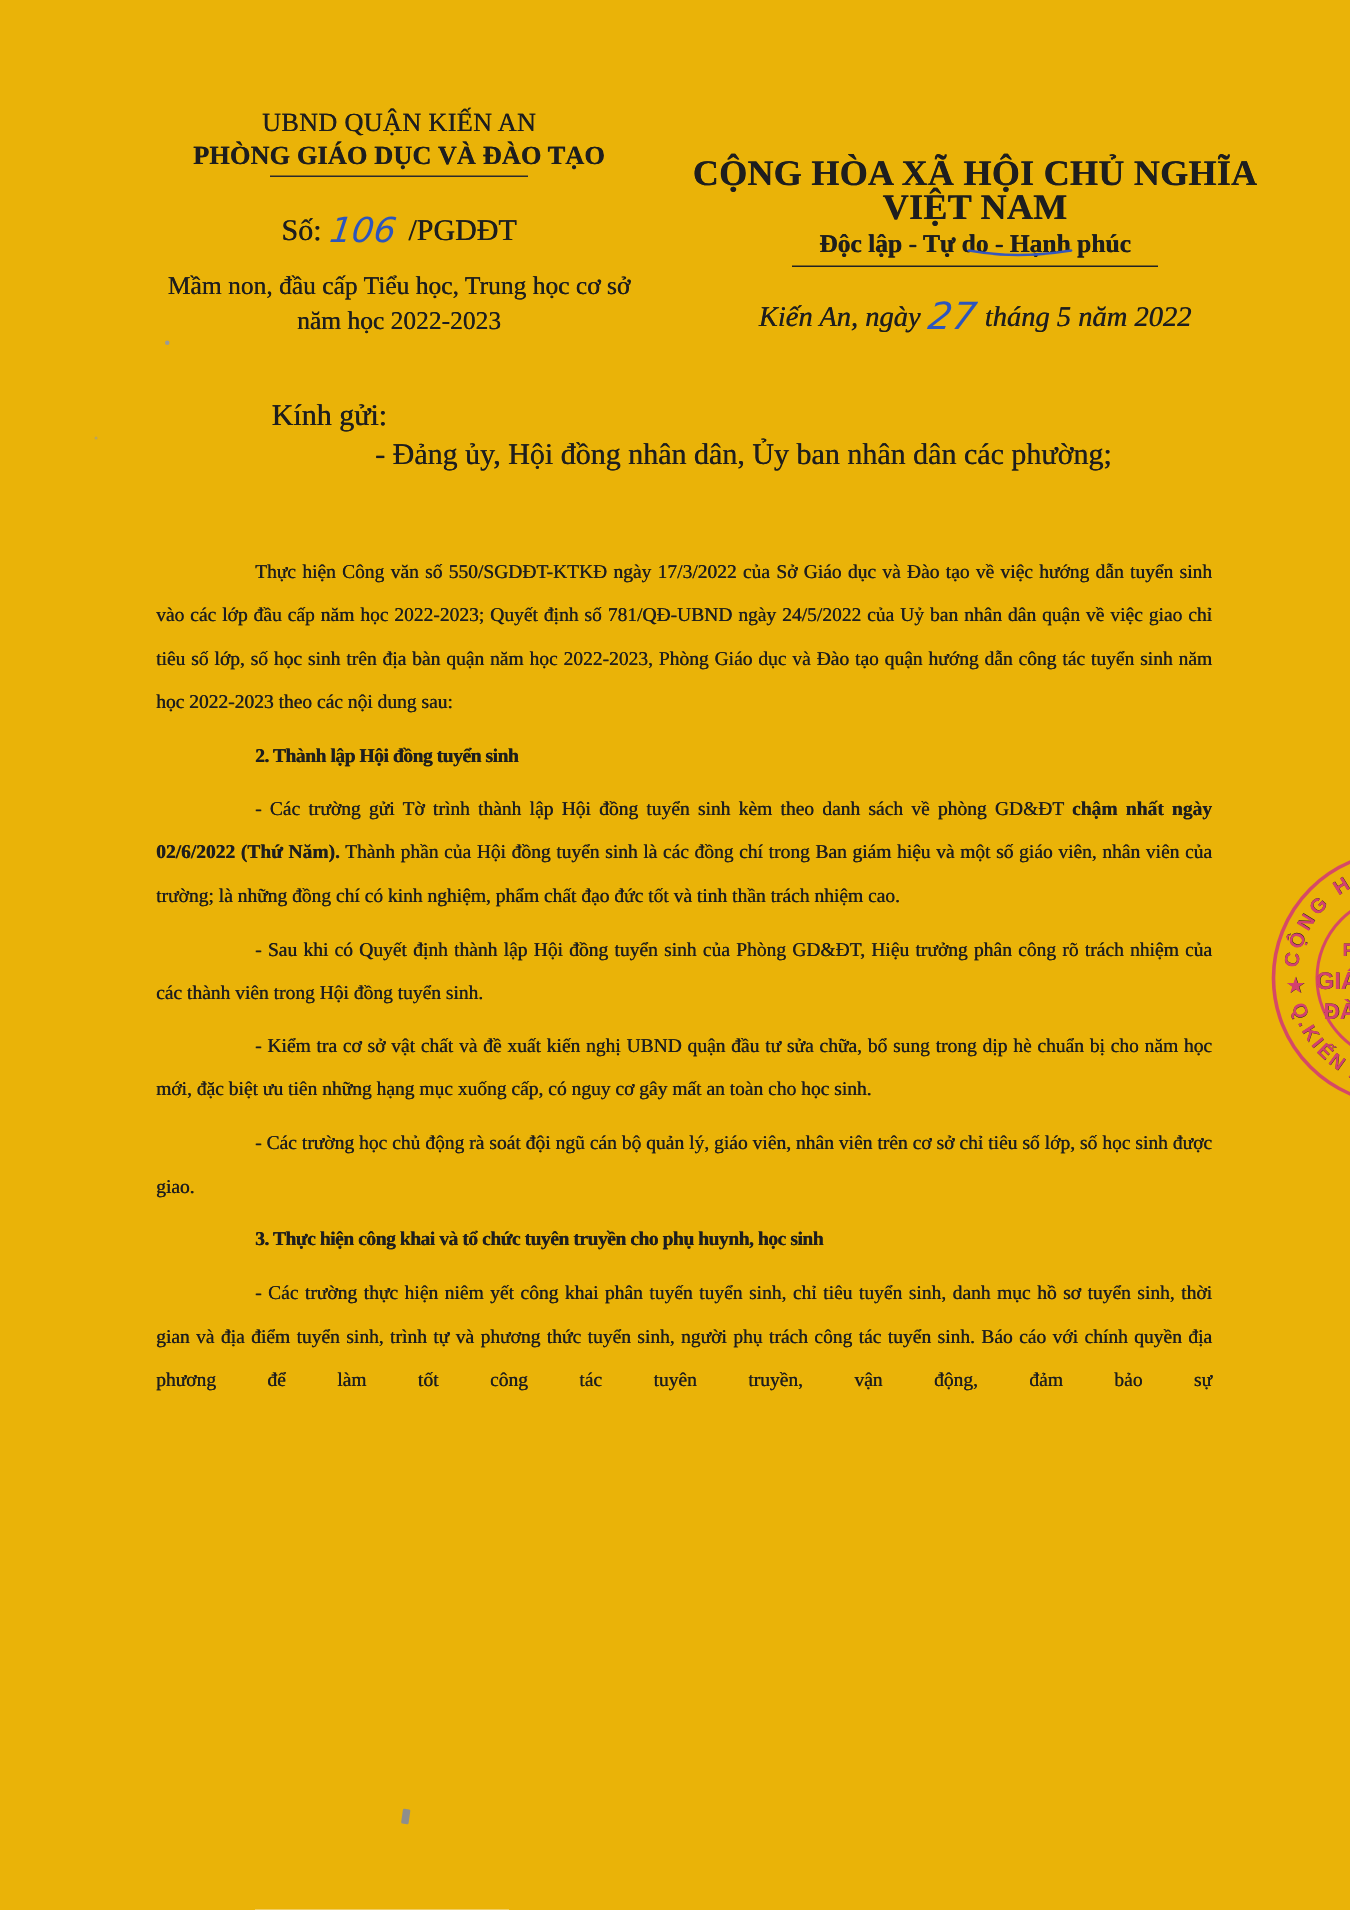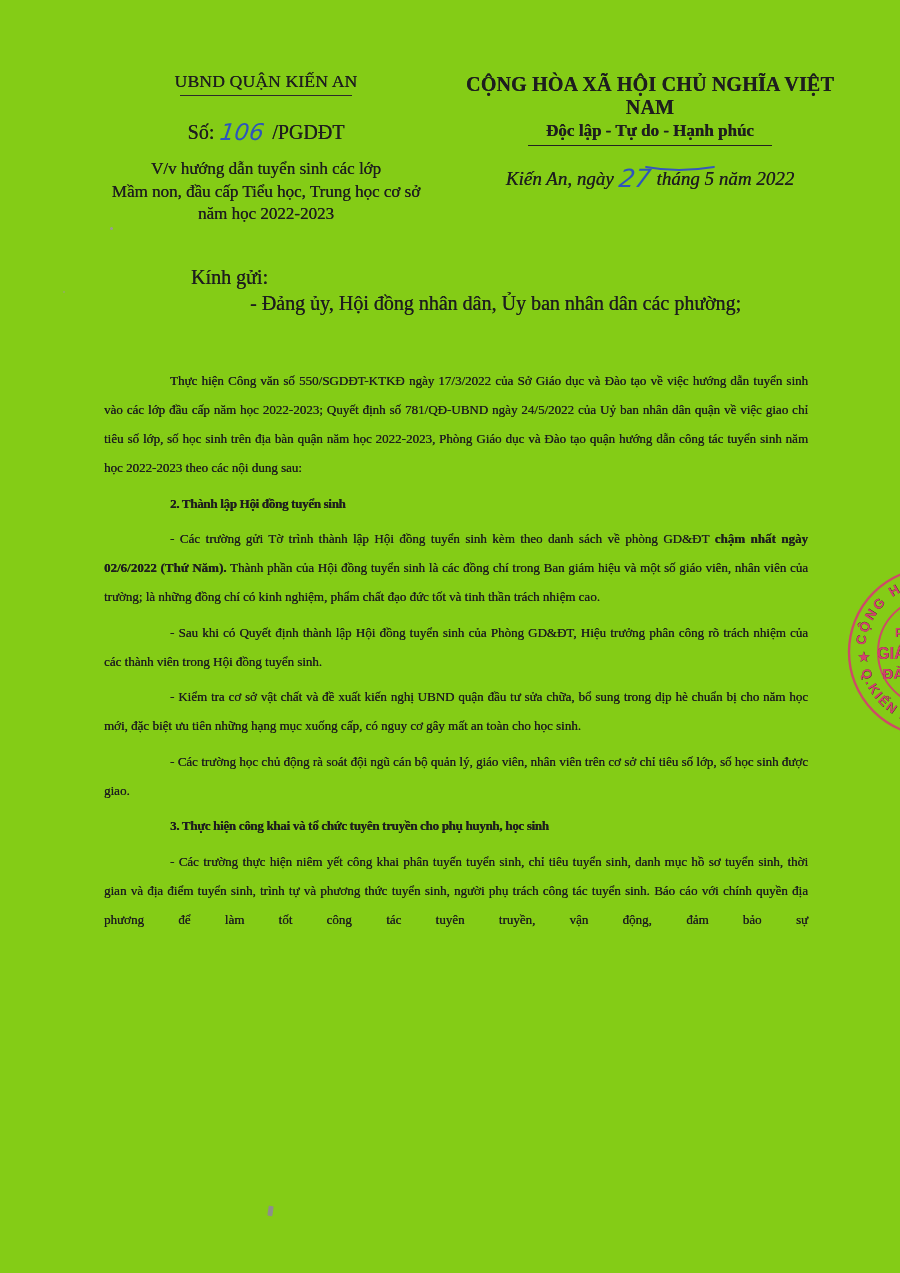--- a/index.html
+++ b/index.html
@@ -1,46 +1,46 @@
 <!DOCTYPE html>
 <html><head>
 <meta charset="utf-8">
 <style>
   html,body{margin:0;padding:0;}
   body{
     width:900px;height:1273px;overflow:hidden;background:#fbfbfa;
     font-family:"Liberation Serif","DejaVu Serif",serif;color:#1e1e1e;
   }
-  .page{position:relative;width:900px;height:1273px;background:#84cc16;text-decoration:underline;}
+  .page{position:relative;width:900px;height:1273px;background:#eab308;text-decoration:underline;}
   .scan-text{text-shadow:0.25px 0 0 currentColor;}
 
   
   .hdr-left{position:absolute;left:96px;top:70px;width:340px;text-align:center;}
   .org-parent{font-size:17.5px;line-height:22px;letter-spacing:.2px;}
   .org-name{font-size:17.5px;line-height:22px;font-weight:bold;letter-spacing:.1px;}
   .org-underline{width:172px;margin:3px auto 0;border-top:1.6px solid #2b2b2b;height:0;}
   .so-line{margin-top:22px;font-size:20px;line-height:26px;}
   .handwrite{
     font-family:"DejaVu Sans",sans-serif;font-style:italic;color:#2d55bd;
     display:inline-block;transform:skewX(-8deg);text-shadow:none;
   }
   .hw-so{font-size:23px;margin:0 8px 0 6px;position:relative;top:1px;}
   .subject{margin-top:13px;font-size:17px;line-height:22.5px;}
 
   
   .hdr-right{position:absolute;left:450px;top:73px;width:400px;text-align:center;}
-  .national-title{font-size:20px;line-height:23px;font-weight:bold;letter-spacing:.2px;}
+  .national-title{font-size:24px;line-height:23px;font-weight:bold;letter-spacing:.2px;margin-top:32px;}
   .motto{font-size:17px;line-height:24px;font-weight:bold;}
   .motto-underline{width:244px;margin:2px auto 0;border-top:1.8px solid #222;height:0;}
   .date-line{margin-top:16px;font-size:19px;font-style:italic;line-height:30px;}
   .hw-day{font-size:25px;margin:0 6px 0 5px;position:relative;top:2px;}
   .pen-stroke{position:absolute;left:644px;top:164px;}
 
   
-  .kinh-gui{position:absolute;left:191px;top:266px;font-size:20px;}
+  .kinh-gui{position:absolute;left:181px;top:266px;font-size:20px;}
   .recipients{position:absolute;left:250px;top:287px;font-size:20px;line-height:32.5px;}
 
   
   .body-text{
     position:absolute;left:104px;top:366px;width:704px;
     font-size:13px;line-height:29px;text-align:justify;
   }
   .body-text p{margin:0 0 6.5px;text-indent:66px;}
   .heading{font-weight:bold;letter-spacing:-0.3px;}
   .h-line1{display:block;text-indent:66px;white-space:nowrap;}
@@ -59,25 +59,25 @@
   .speck-b{left:110px;top:227px;width:3px;height:3px;border-radius:50%;}
   .speck-c{left:63px;top:291px;width:2px;height:2px;border-radius:50%;opacity:.6;}
 </style>
 </head>
 <body>
 
 <div class="page scan-text">
 
   <div class="hdr-left">
     <div class="org-parent">UBND QUẬN KIẾN AN</div>
+    <div class="org-name">PHÒNG GIÁO DỤC VÀ ĐÀO TẠO</div>
     <div class="org-underline"></div>
     <div class="so-line"><span>Số:</span><span class="handwrite hw-so">106</span><span>/PGDĐT</span>
     </div>
     <div class="subject">
-      <div>V/v hướng dẫn tuyển sinh các lớp</div>
       <div>Mầm non, đầu cấp Tiểu học, Trung học cơ sở</div>
       <div>năm học 2022-2023</div>
     </div>
   </div>
 
   <div class="hdr-right">
     <div class="national-title">CỘNG HÒA XÃ HỘI CHỦ NGHĨA VIỆT NAM</div>
     <div class="motto">Độc lập - Tự do - Hạnh phúc</div>
     <div class="motto-underline"></div>
     <div class="date-line"><span>Kiến An, ngày</span><span class="handwrite hw-day">27</span><span>tháng 5 năm 2022</span>

